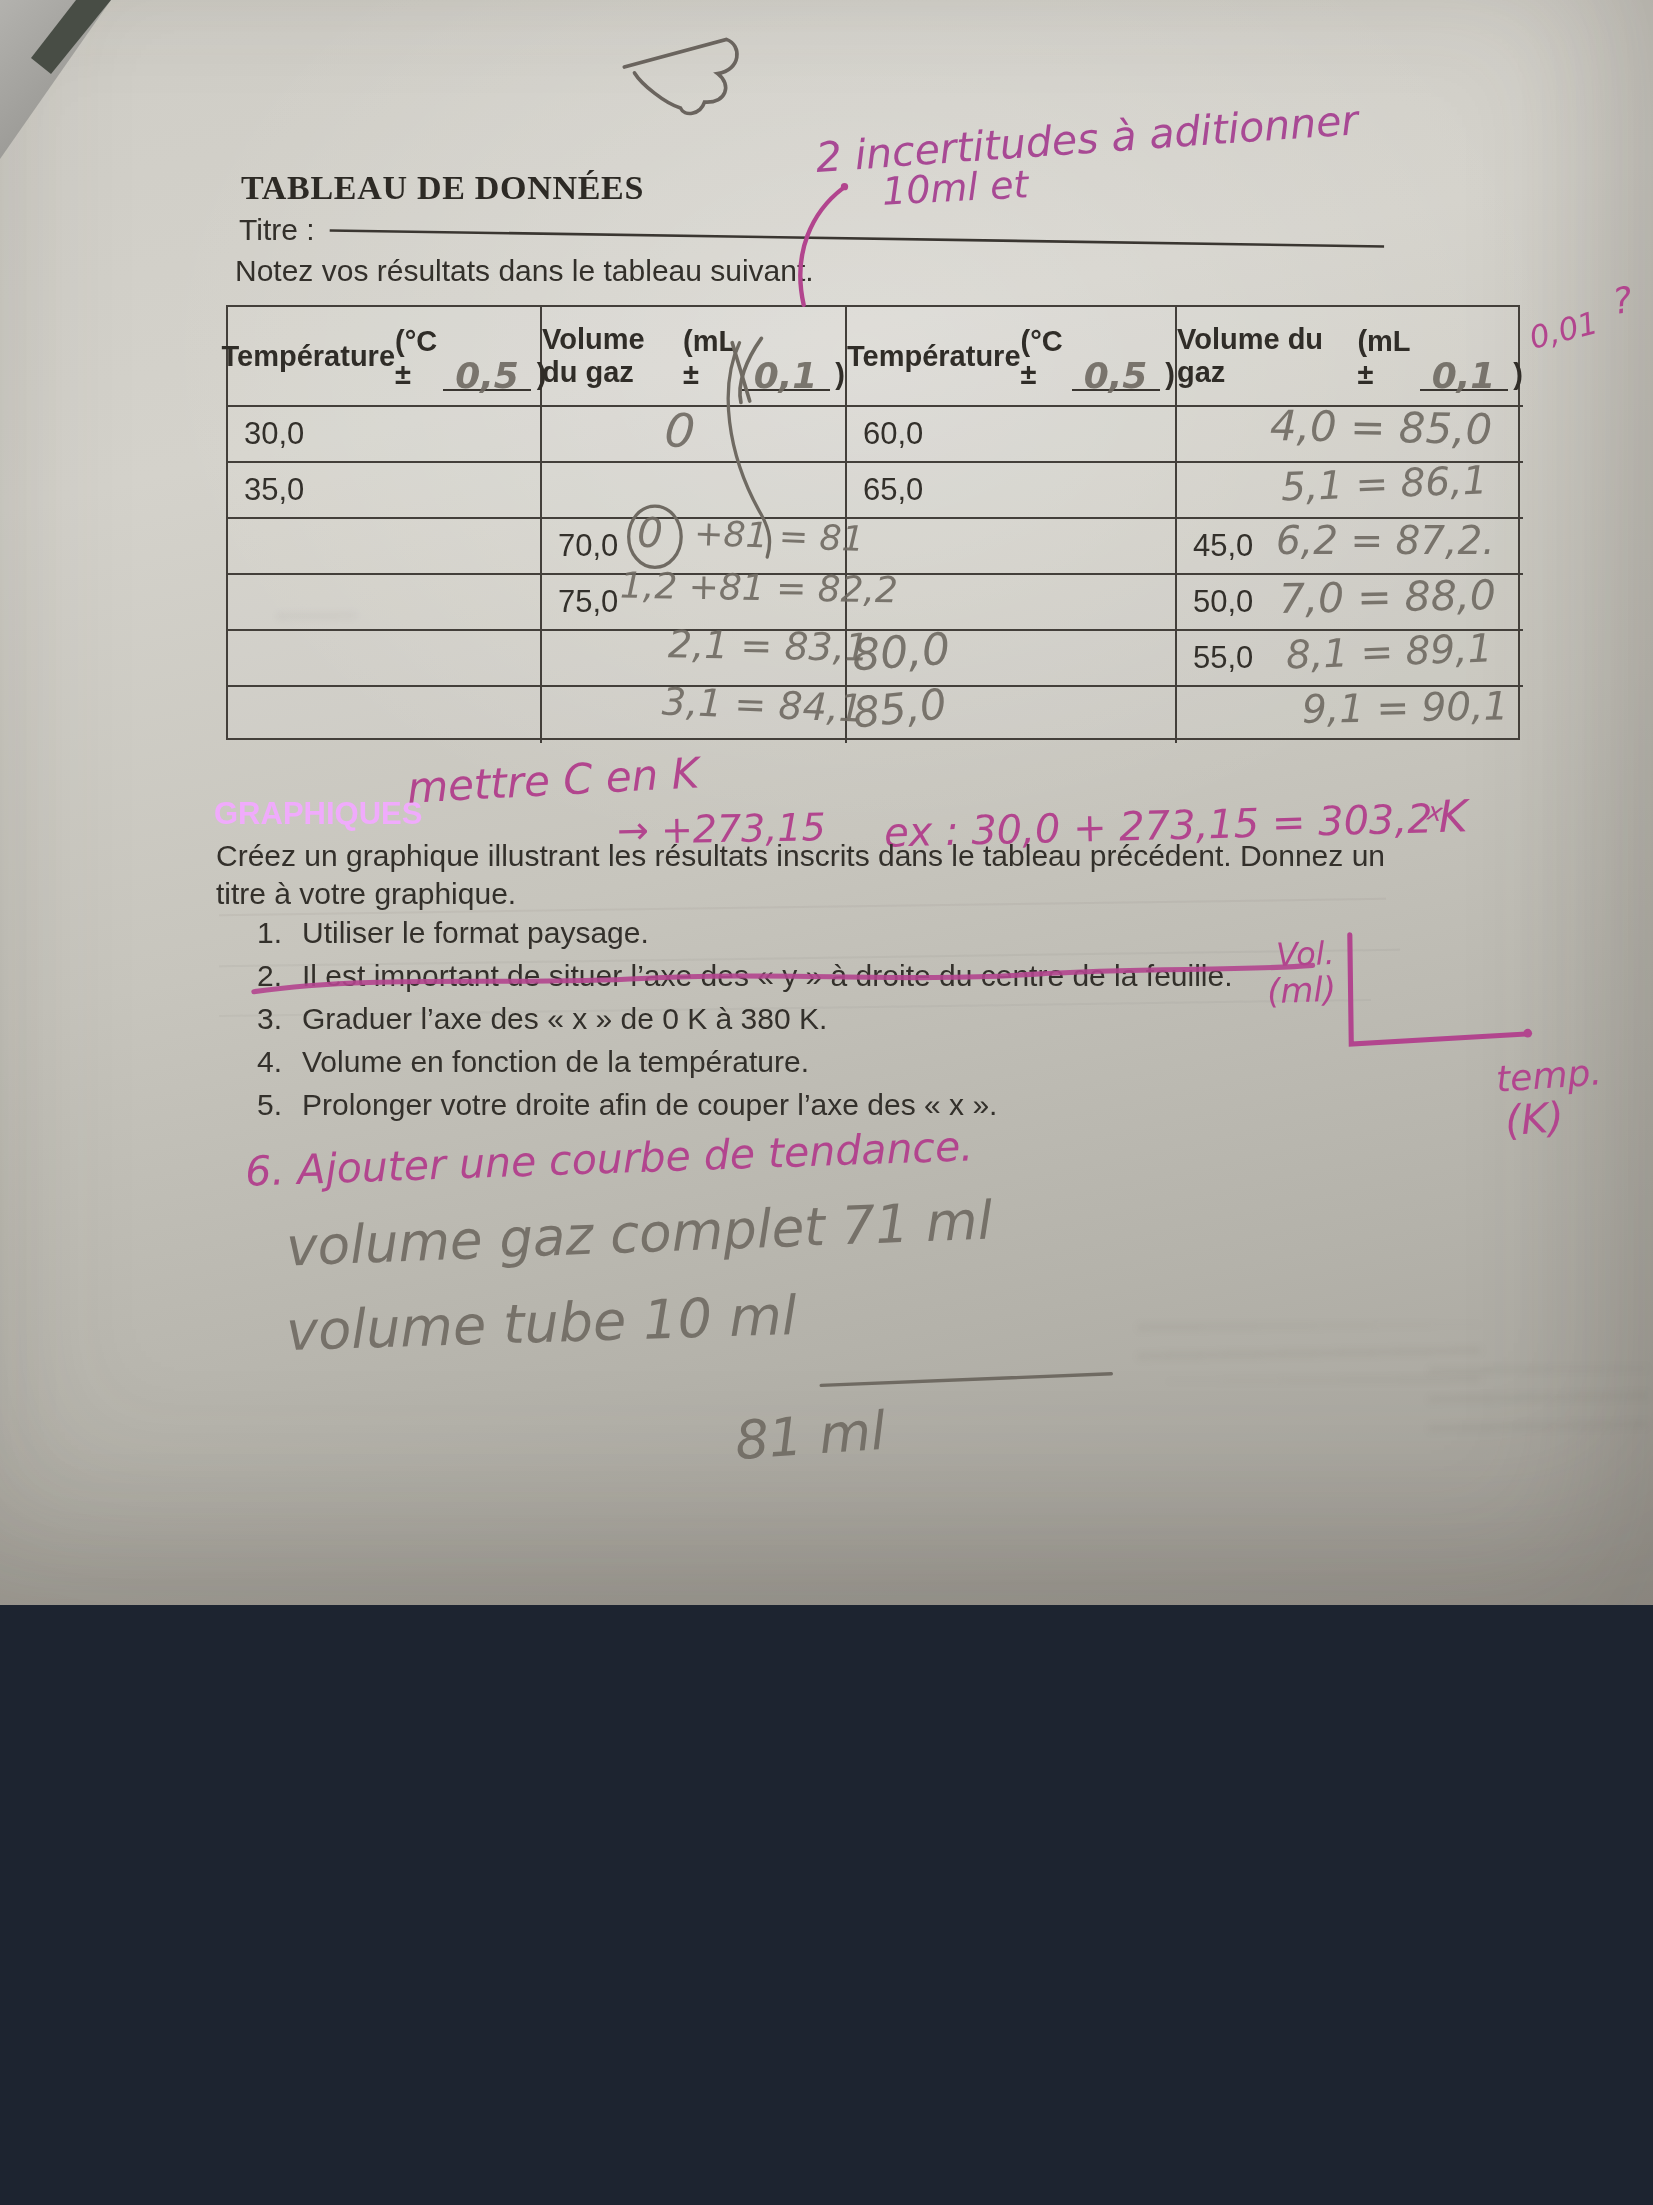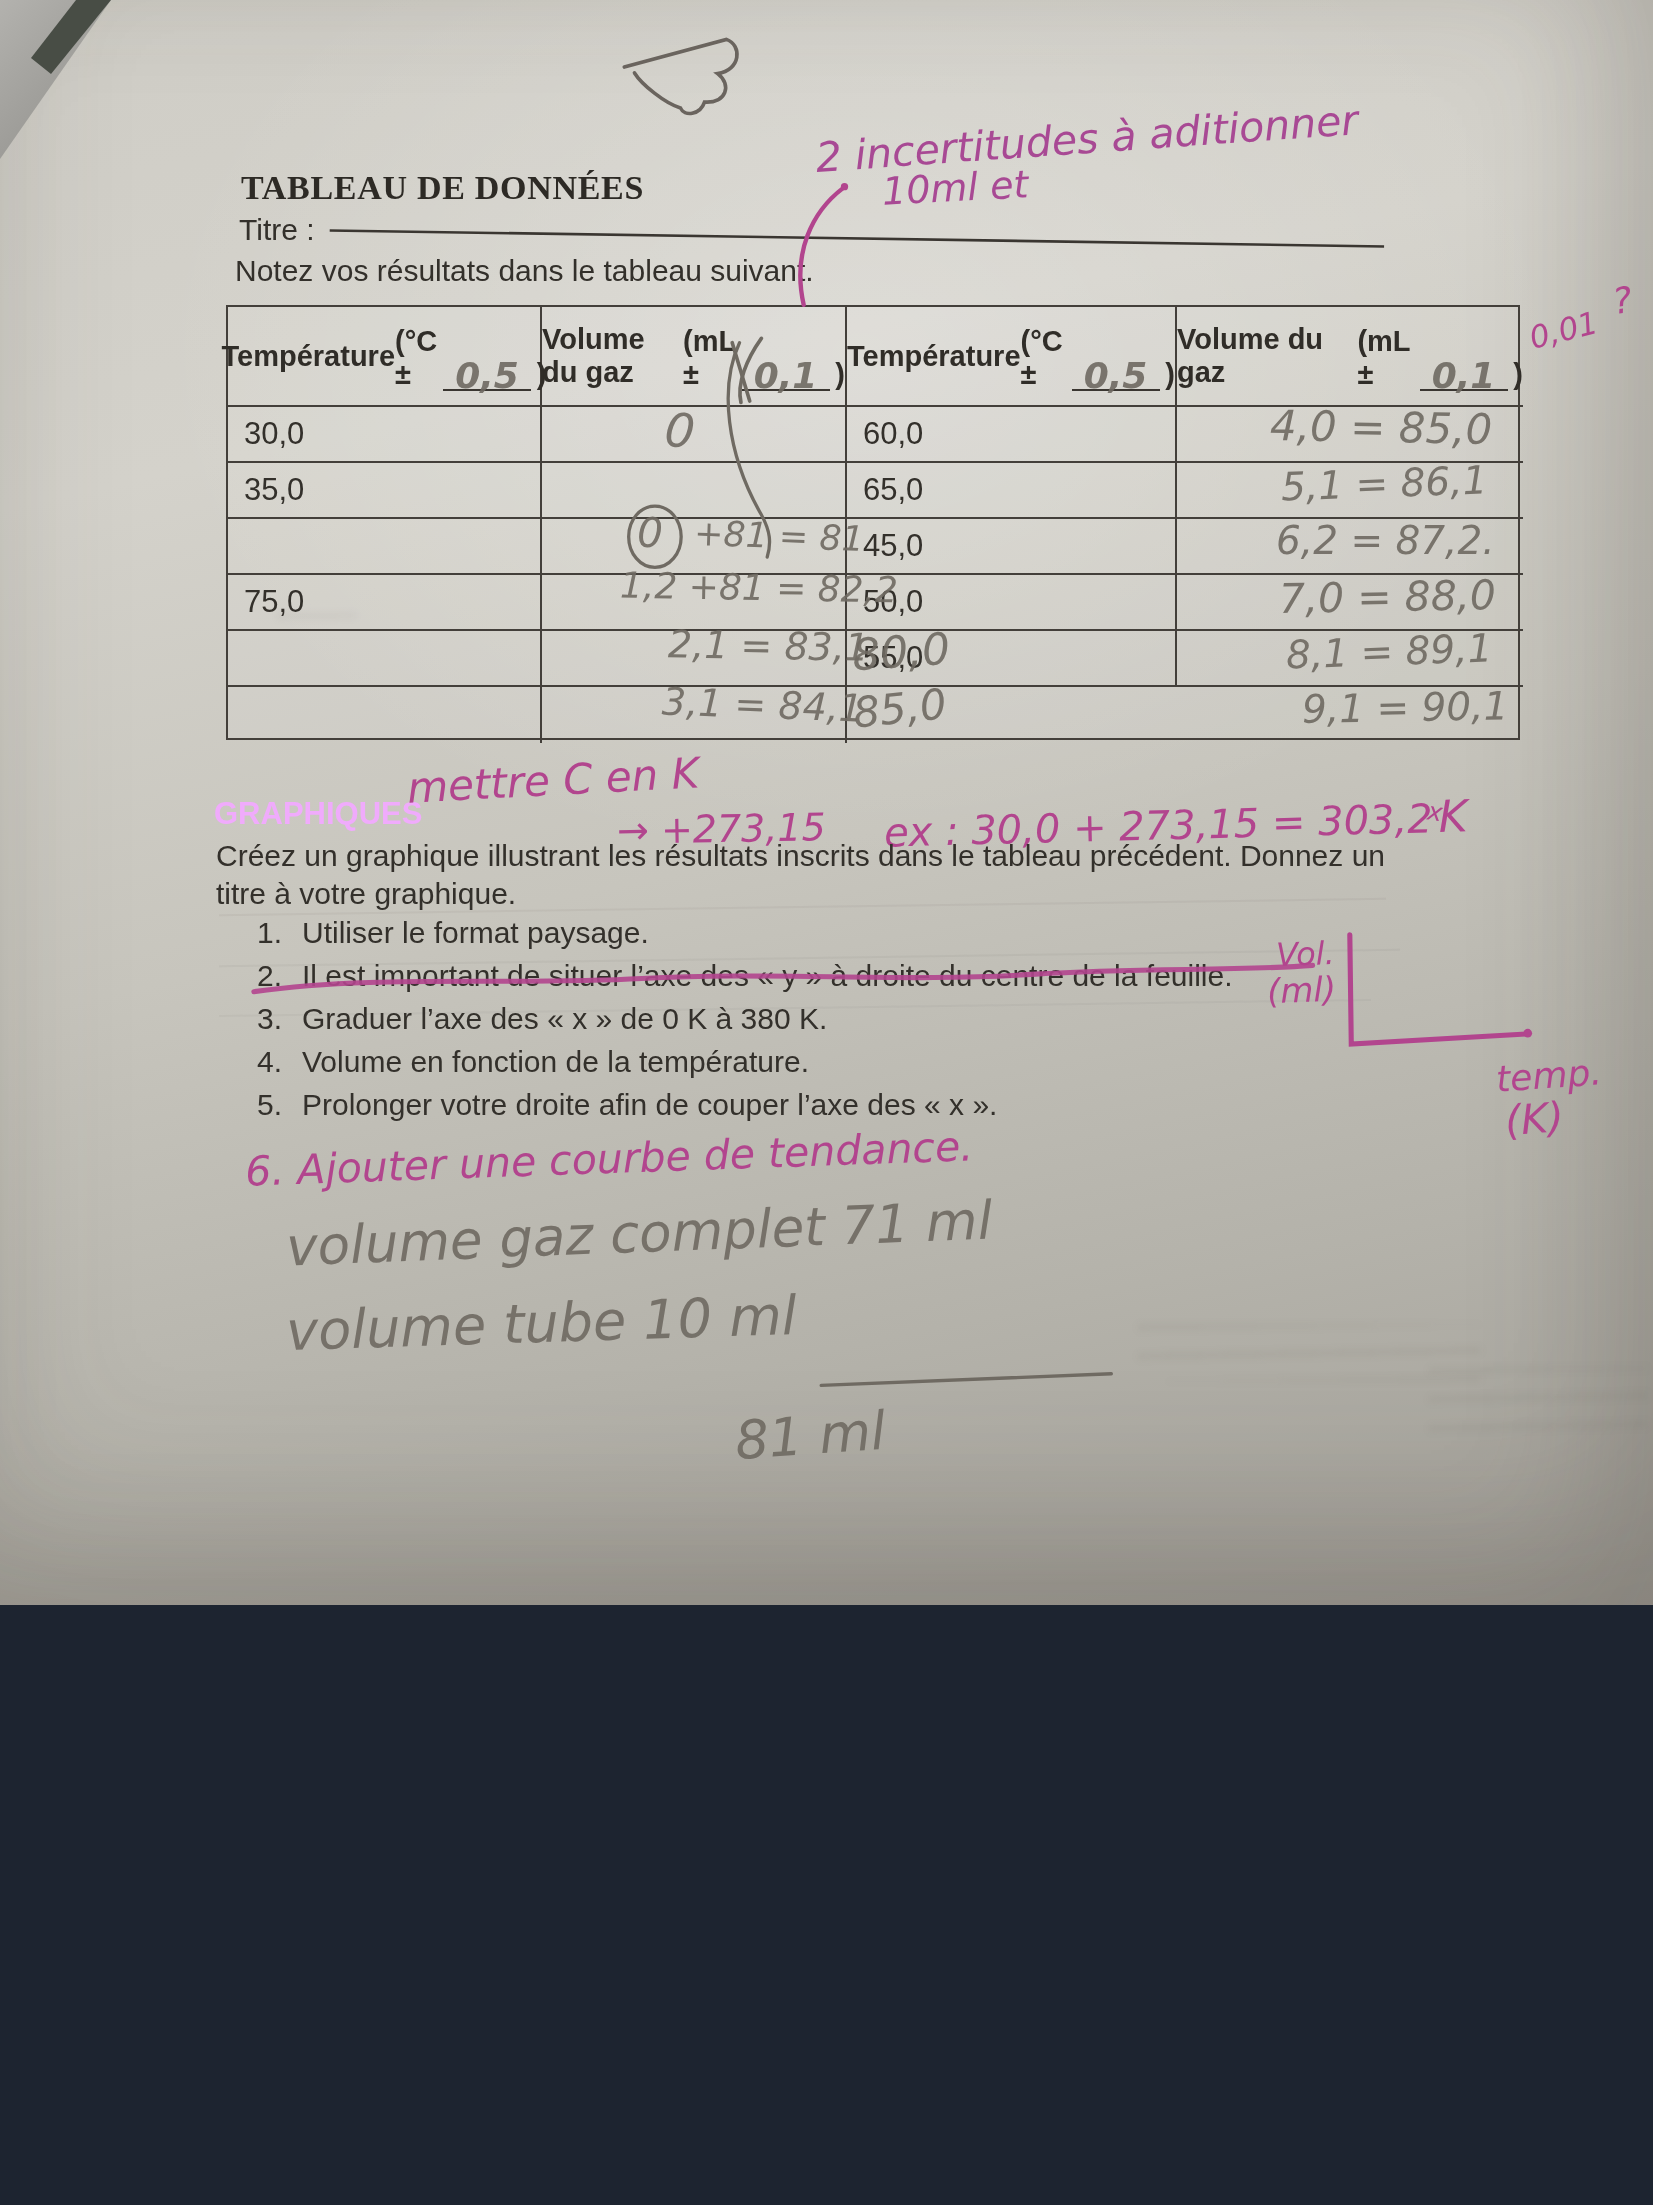--- a/index.html
+++ b/index.html
@@ -120,20 +120,21 @@
     <div></div>
     <div class="tcell">60,0</div>
     <div></div>
 
     <div class="tcell">35,0</div>
     <div></div>
     <div class="tcell">65,0</div>
     <div></div>
 
     <div></div>
+    <div class="tcell">70,0</div>
     <div></div>
 
     <div class="tcell">45,0</div>
     <div></div>
     <div class="tcell">75,0</div>
     <div></div>
 
     <div class="tcell">50,0</div>
     <div></div>
     <div></div>

